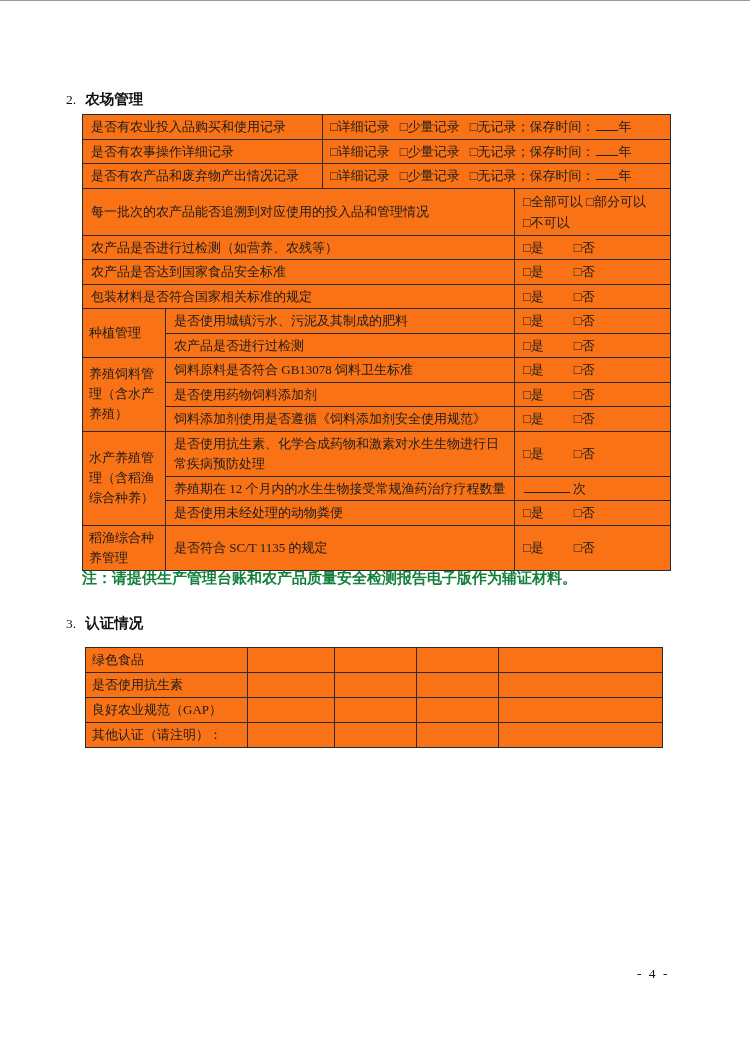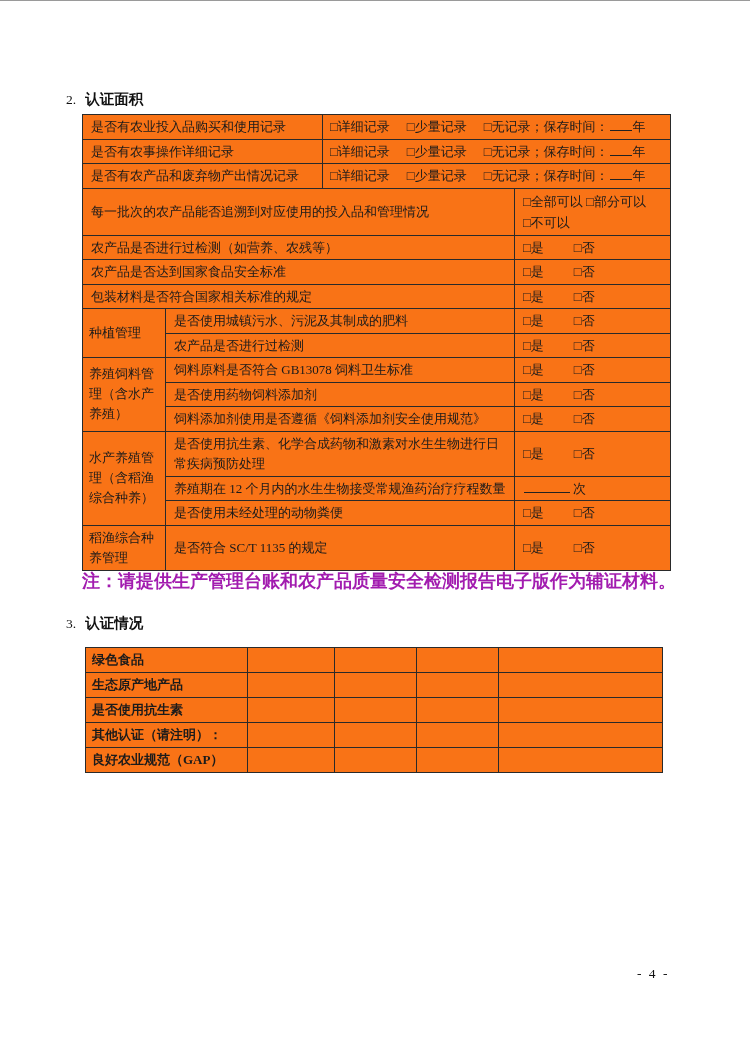--- a/index.html
+++ b/index.html
@@ -24,49 +24,49 @@
 
   
   .t2 { position:absolute; top:114px; left:82px; width:588px; }
   .t2 td { padding:2px 5px; line-height:1.5; }
   .t2 .q { text-align:left; padding-left:8px; }
   .t2 .cat { padding:2px 4px 2px 6px; line-height:1.55; }
   .row-s { height:24px; }
   .row-d { height:45px; }
   .row-rice { height:43px; }
   .yn { display:flex; align-items:center; gap:30px; padding-left:3px; }
-  .opts { display:flex; align-items:baseline; gap:17px; white-space:nowrap; padding-left:2px; }
+  .opts { display:flex; align-items:baseline; gap:10px; white-space:nowrap; padding-left:2px; }
   .blank { display:inline-block; border-bottom:1px solid #222; height:13px; vertical-align:baseline; }
   .blank-year { width:22px; margin:0 1px; }
   .blank-times { width:46px; margin-right:3px; }
   .trace-line { line-height:21px; padding-left:3px; white-space:nowrap; }
   .times-wrap { display:flex; align-items:baseline; padding-left:4px; }
 
   
   .t3 { position:absolute; top:647px; left:85px; width:577px; }
   .t3 th { text-align:center; padding:2px 3px; line-height:20px; height:48px; }
-  .t3 td { height:25px; padding:2px 6px;font-weight:bold; }
+  .t3 td { height:25px; padding:2px 6px; }
   .t3 .lbl { text-align:left; }
 
   .note {
     position:absolute;
     font-family:"Liberation Sans","DejaVu Sans",sans-serif;
-    font-weight:bold; font-size:18px; color:#a21caf;
+    font-weight:bold; font-size:15px; color:#15803d;
   }
   .page-num { position:absolute; top:966px; left:637px; font-size:13.5px; letter-spacing:2px; color:#111; }
 </style>
 </head>
 <body>
 
 <div class="page">
   <div class="top-edge"></div>
 
   <div class="sec-heading" style="top:90px; left:66px;">
     <span class="sec-num">2.</span>
-    <span>认证面积</span>
+    <span>农场管理</span>
   </div>
 
   <table class="t2">
     <colgroup>
         <col style="width:83px">
         <col style="width:157px">
         <col style="width:192px">
         <col style="width:156px">
       </colgroup>
 
@@ -248,42 +248,35 @@
       </colgroup>
     <tbody>
     <tr>
       <td class="lbl">绿色食品</td>
       <td></td>
           <td></td>
           <td></td>
           <td></td>
     </tr>
     <tr>
-      <td class="lbl">生态原产地产品</td>
-      <td></td>
-          <td></td>
-          <td></td>
-          <td></td>
-    </tr>
-    <tr>
       <td class="lbl">是否使用抗生素</td>
       <td></td>
           <td></td>
           <td></td>
           <td></td>
     </tr>
     <tr>
+      <td class="lbl">良好农业规范（GAP）</td>
+      <td></td>
+          <td></td>
+          <td></td>
+          <td></td>
+    </tr>
+    <tr>
       <td class="lbl">其他认证（请注明）：</td>
-      <td></td>
-          <td></td>
-          <td></td>
-          <td></td>
-    </tr>
-    <tr>
-      <td class="lbl">良好农业规范（GAP）</td>
       <td></td>
           <td></td>
           <td></td>
           <td></td>
     </tr>
   </tbody>
     </table>
 
 
   <div class="page-num">- 4 -</div>

